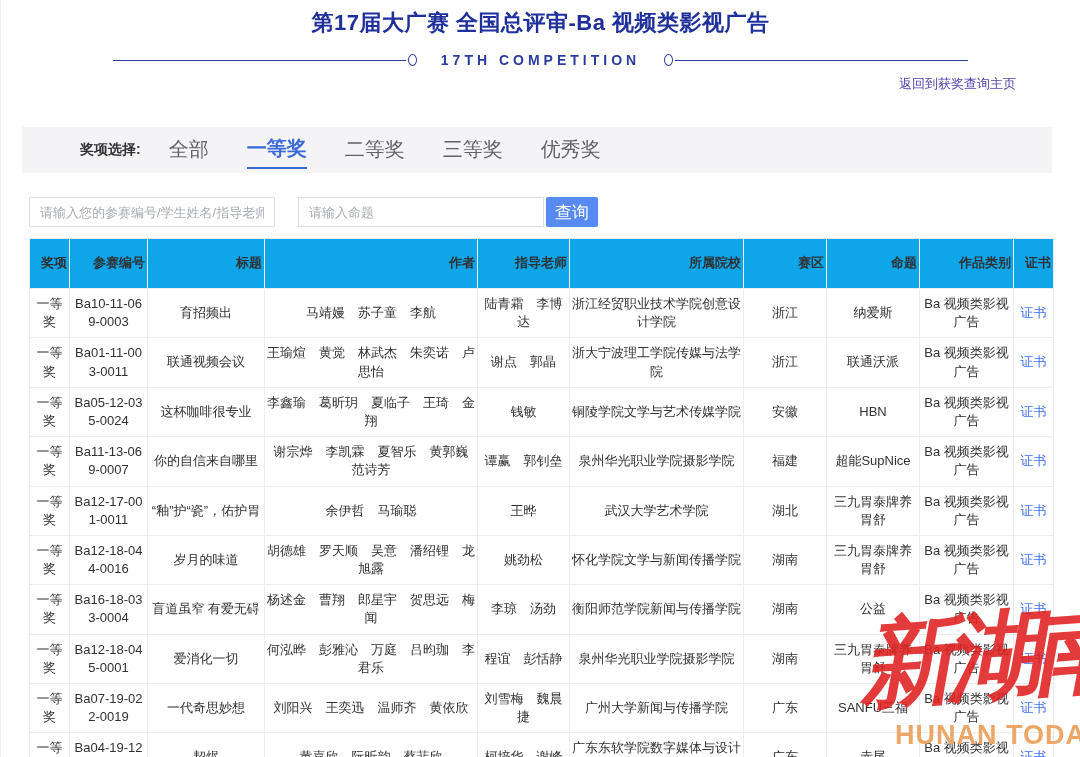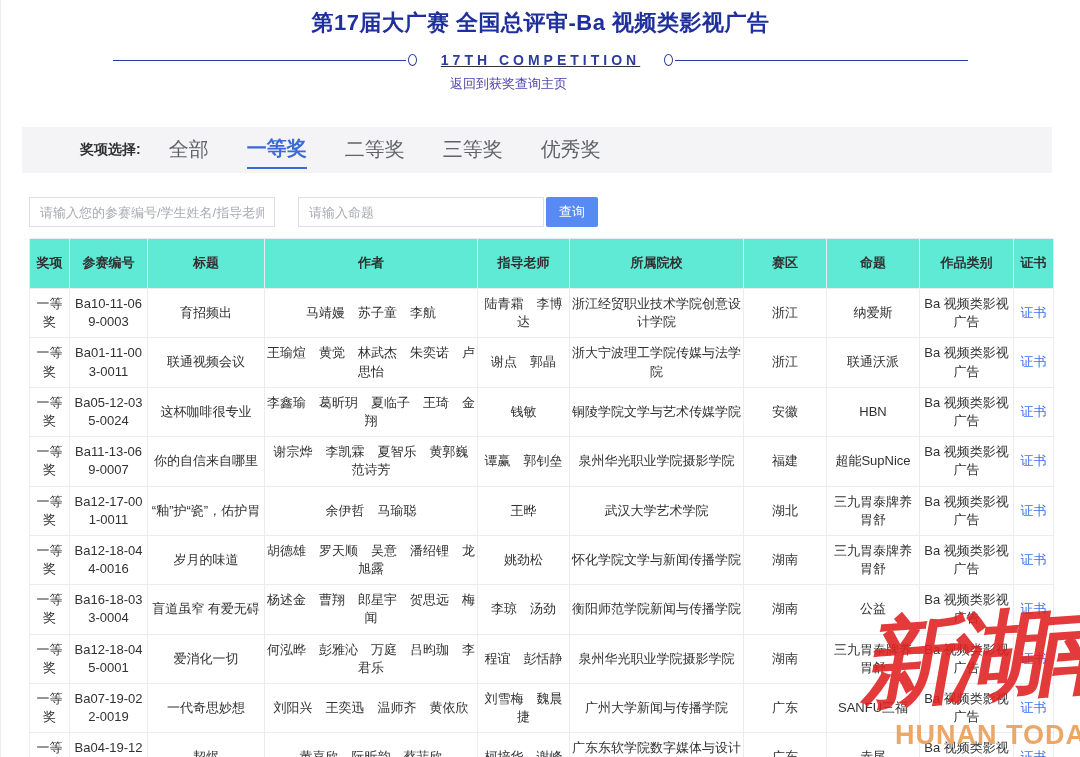--- a/index.html
+++ b/index.html
@@ -18,40 +18,39 @@
     font-weight: bold;
     color: #1f2f9c;
     letter-spacing: 0.5px;
   }
   .divider-row {
     margin-top: 14px;
     display: flex;
     align-items: center;
     justify-content: center;
     padding: 0 112px;
-    text-decoration: underline;
   }
   .divider-line { flex: 1; height: 1px; background: #2b3c9e; }
   .divider-circle {
     width: 9px; height: 12px;
     border: 1.5px solid #2b3c9e;
     border-radius: 50%;
     margin: 0 2px;
     flex: 0 0 auto;
     background: #fff;
   }
   .divider-text {
     color: #2b3c9e;
     font-size: 14px;
     font-weight: bold;
     letter-spacing: 4px;
     padding: 0 22px;
     white-space: nowrap;
   }
-  .back-link-row { padding: 6px 64px 0 0; }
+  .back-link-row { text-align: right; padding: 6px 64px 0 0; }
   .back-link {
     color: #4f46b0;
     font-size: 13px;
     text-decoration: none;
     cursor: pointer;
   }
 
   
   .filter-bar {
     margin: 34px 28px 0 21px;
@@ -89,21 +88,21 @@
   }
   .search-input + .search-input { margin-left: 23px; }
   .search-input::placeholder { color: #a8abb2; }
   .search-button {
     height: 30px;
     width: 52px;
     margin-left: 2px;
     background: #578af2;
     color: #ffffff;
     border: none;
-    font-size: 13px;
+    font-size: 17px;
     border-radius: 2px;
     cursor: pointer;
   }
 
   
   .results-table {
     margin: 11px 28px 0 28px;
     border-collapse: collapse;
     width: 1024px;
     table-layout: fixed;
@@ -112,24 +111,25 @@
   .results-table th, .results-table td {
     border: 1px solid #ececee;
     text-align: center;
     vertical-align: middle;
     padding: 6px 2px;
     line-height: 1.4;
     word-break: break-all;
     color: #303133;
   }
   .results-table th {
-    background: #5eead4;
+    background: #0ea5e9;
     font-weight: bold;
     height: 50px;
     font-size: 13px;
+    text-align: right;
   }
   .results-table a.cert-link { color: #3d6ff2; text-decoration: none; cursor: pointer; }
 
   
   .watermark {
     position: absolute;
     left: 858px;
     top: 608px;
     pointer-events: none;
   }

